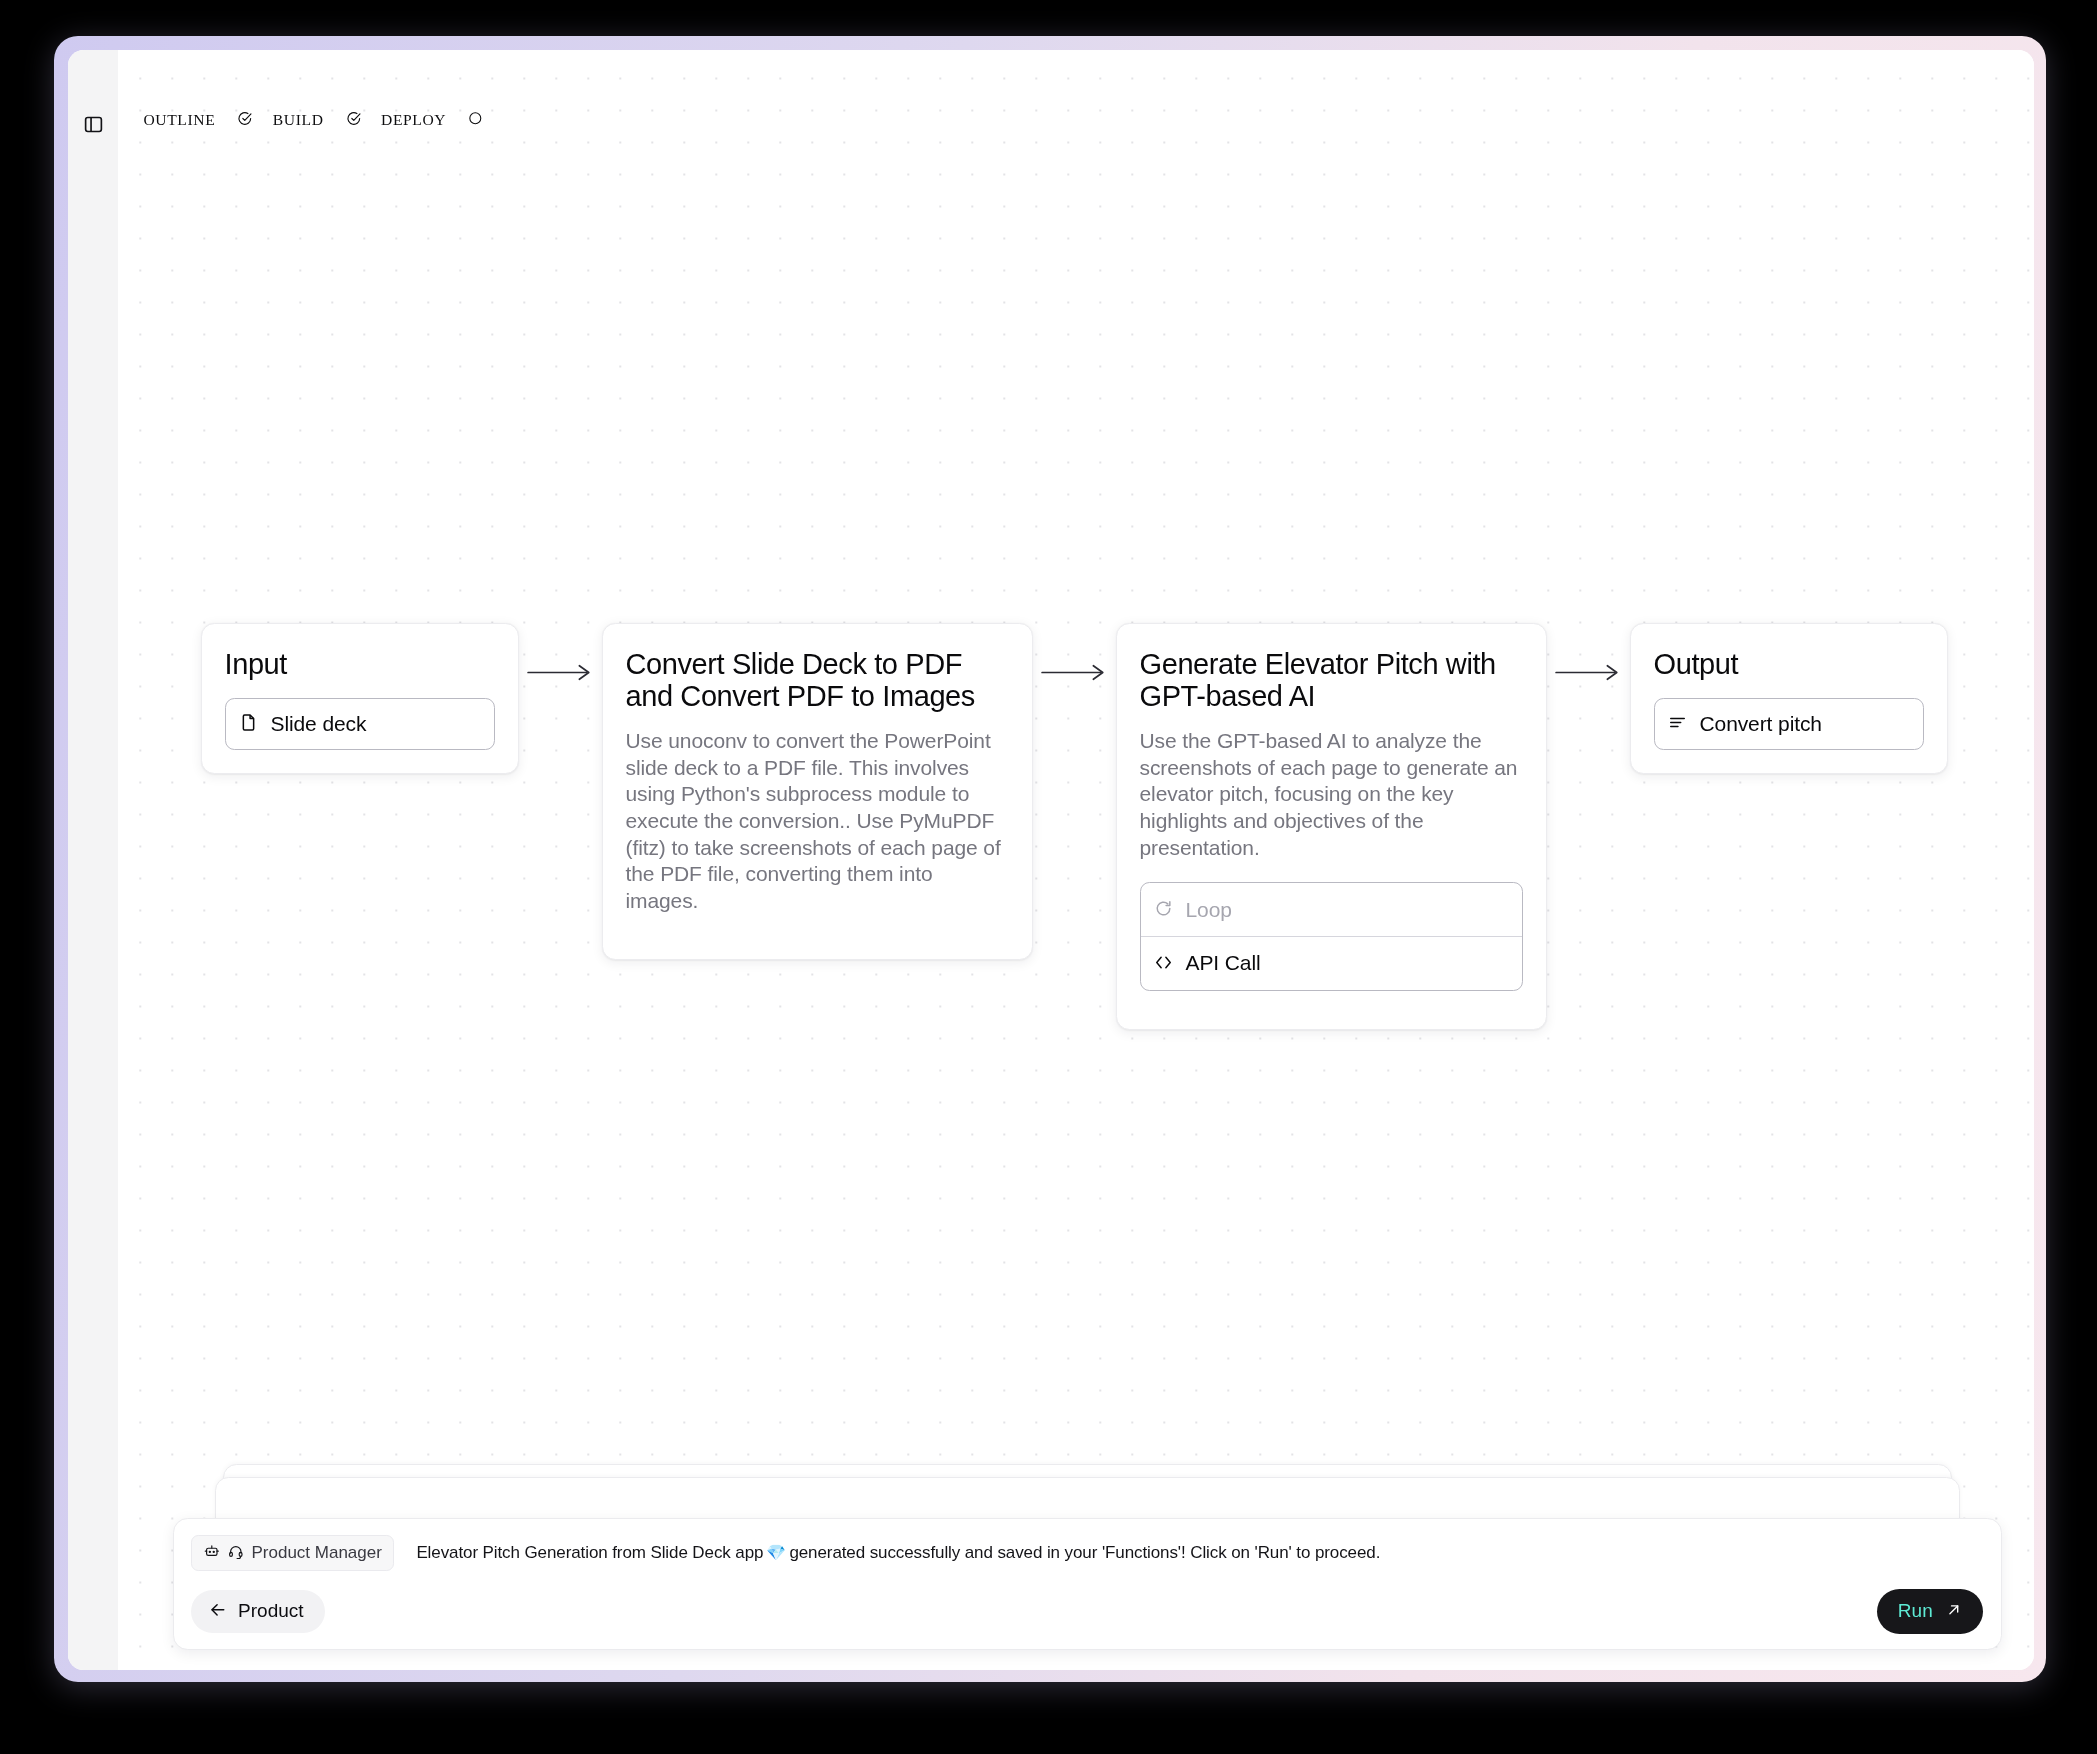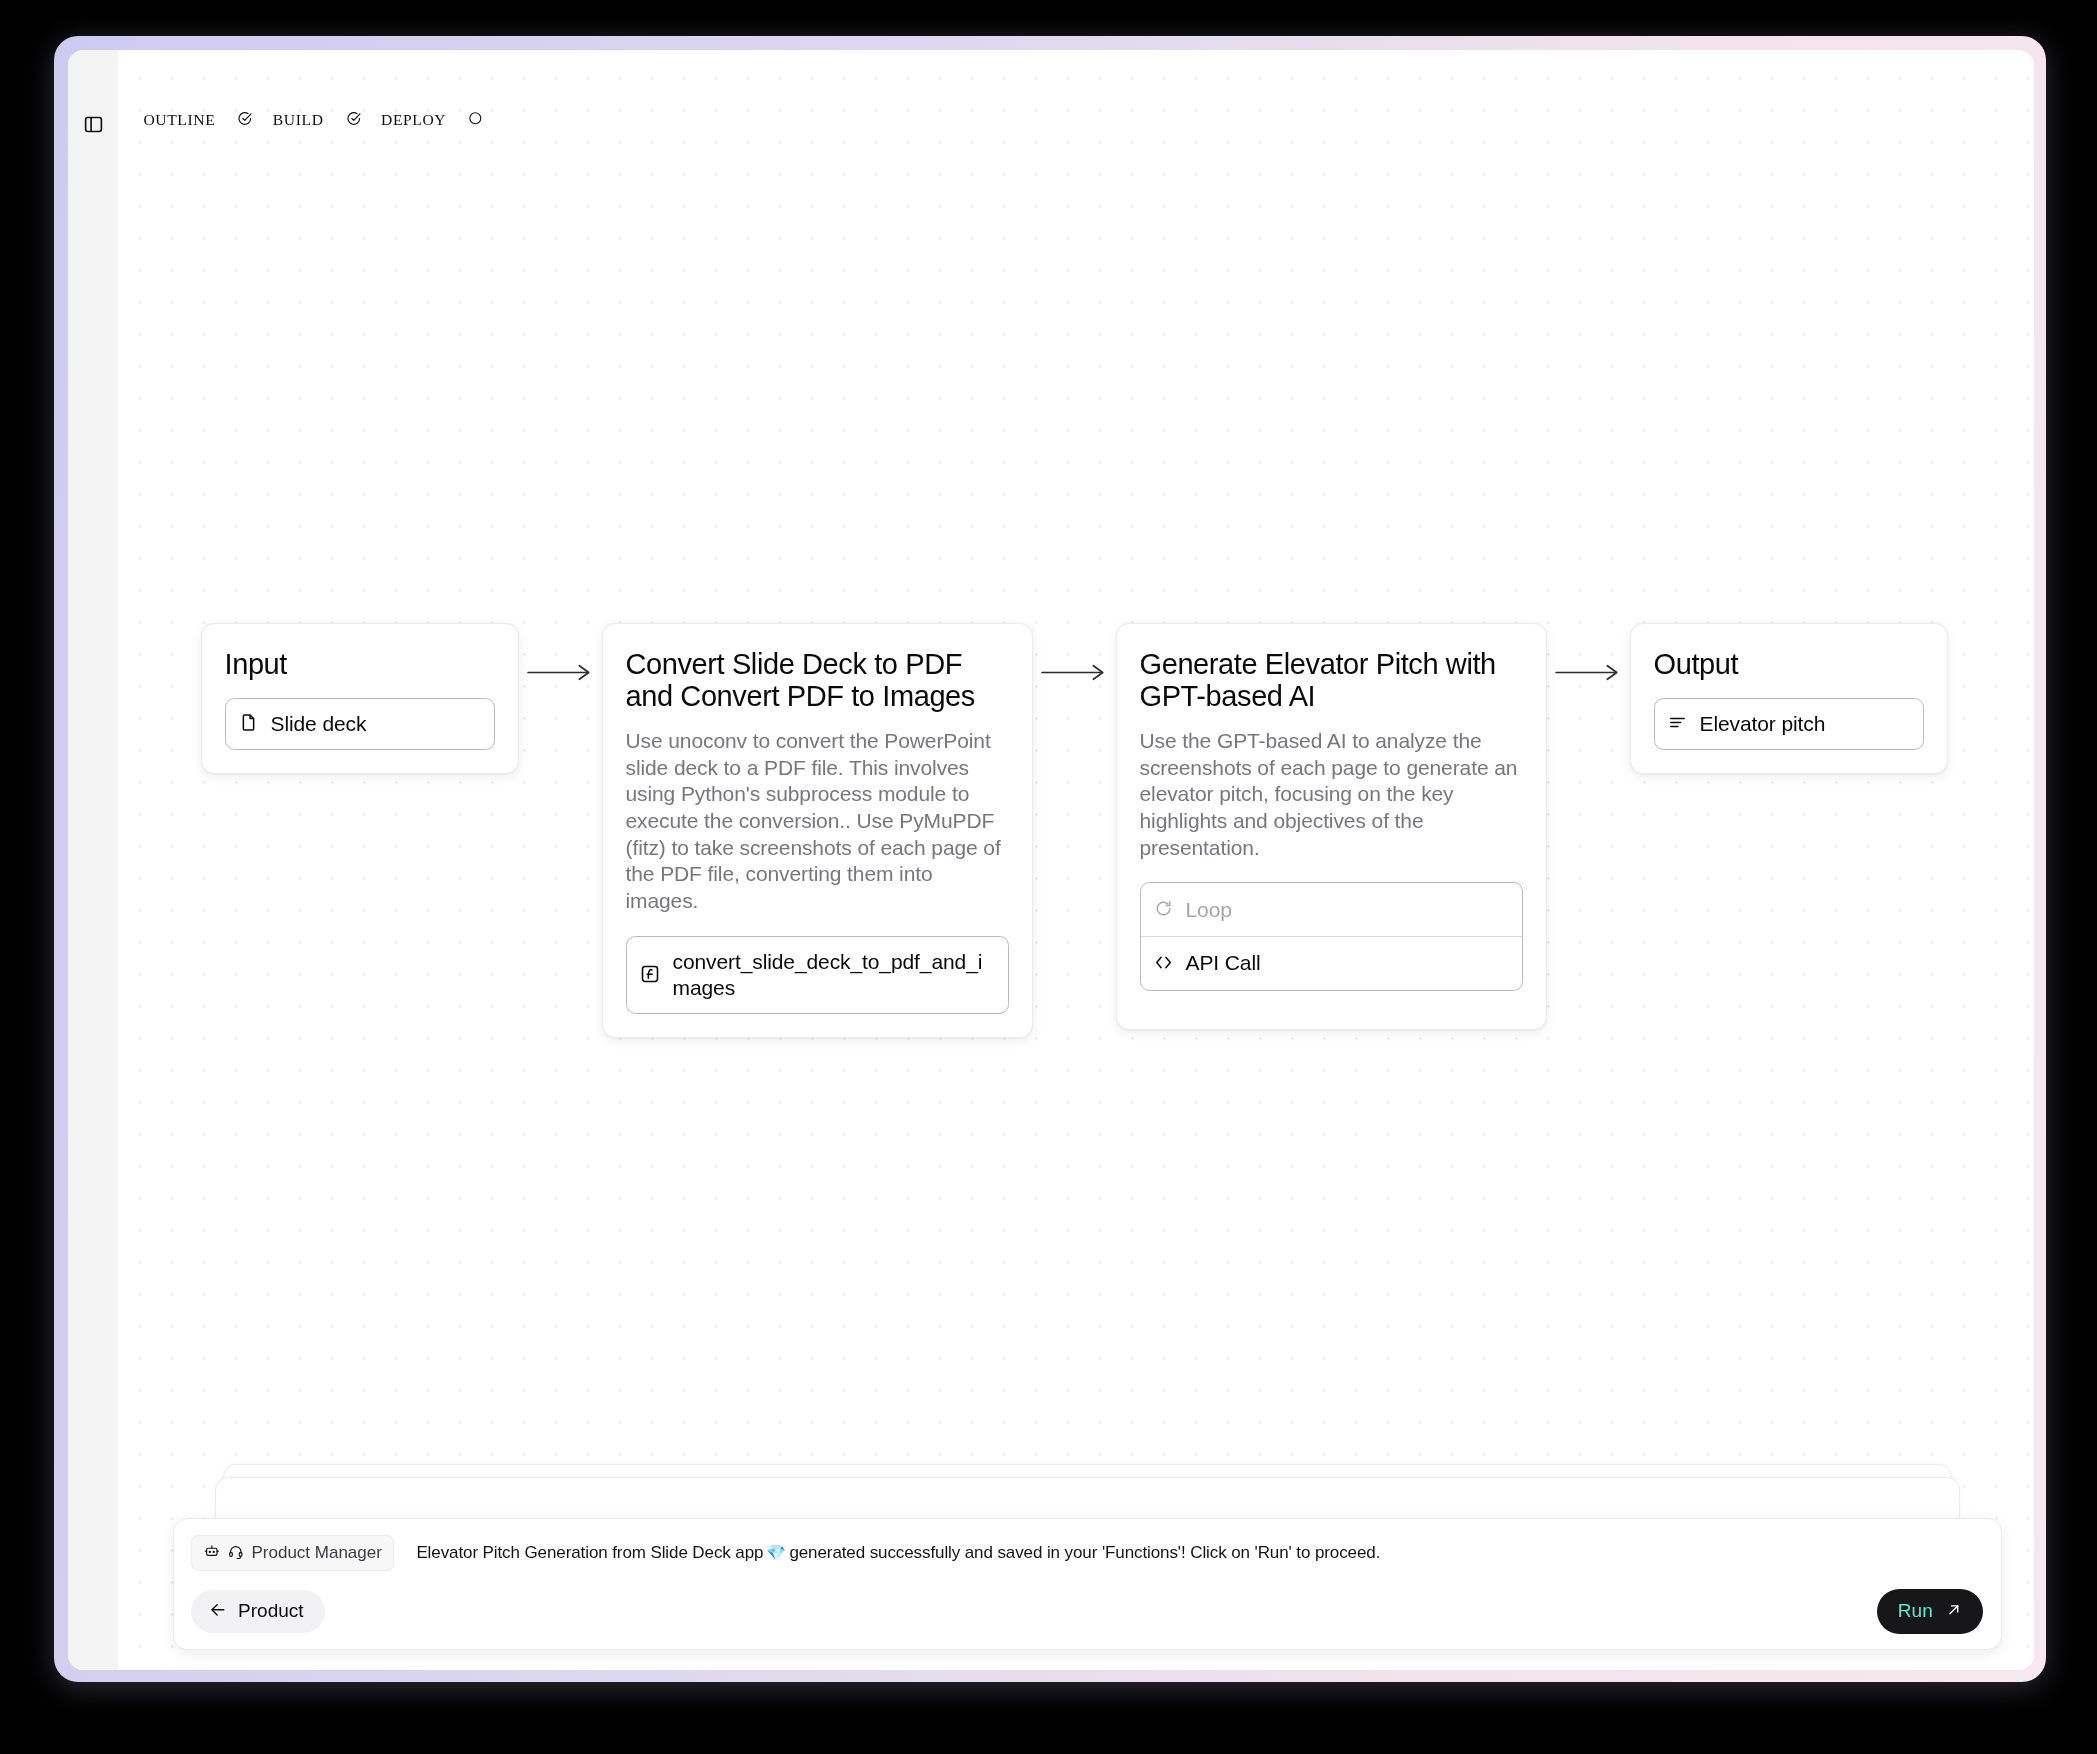--- a/index.html
+++ b/index.html
@@ -359,30 +359,20 @@
         <div class="arrow">
           <svg width="68" height="21" viewBox="0 0 130 40" fill="none" stroke="#2b2b33" stroke-width="3.2" stroke-linecap="round" stroke-linejoin="round">
             <line x1="4" y1="20" x2="116" y2="20"></line>
             <polyline points="102,7 120,20 102,33"></polyline>
           </svg>
         </div>
 
         <div class="node node-lg">
           <div class="node-title node-title-lg">Convert Slide Deck to PDF and Convert PDF to Images</div>
           <div class="node-desc">Use unoconv to convert the PowerPoint slide deck to a PDF file. This involves using Python's subprocess module to execute the conversion.. Use PyMuPDF (fitz) to take screenshots of each page of the PDF file, converting them into images.</div>
-          <div class="chip chip-fn">
-            <span class="ico">
-              <svg width="20" height="20" viewBox="0 0 24 24" fill="none" stroke="#0a0a0c" stroke-width="1.9" stroke-linecap="round" stroke-linejoin="round">
-                <rect x="3" y="3" width="18" height="18" rx="3.2"></rect>
-                <path d="M10 17c0-5.5 0-7.8 1.4-9.3.8-.9 2-1 2.8-.5"></path>
-                <line x1="8.6" y1="12.2" x2="14.6" y2="12.2"></line>
-              </svg>
-            </span>
-            <span class="chip-label">convert_slide_deck_to_pdf_and_images</span>
-          </div>
         </div>
 
         <div class="arrow">
           <svg width="68" height="21" viewBox="0 0 130 40" fill="none" stroke="#2b2b33" stroke-width="3.2" stroke-linecap="round" stroke-linejoin="round">
             <line x1="4" y1="20" x2="116" y2="20"></line>
             <polyline points="102,7 120,20 102,33"></polyline>
           </svg>
         </div>
 
         <div class="node node-lg">
@@ -422,21 +412,21 @@
         <div class="node node-sm">
           <div class="node-title node-title-sm">Output</div>
           <div class="chip">
             <span class="ico">
               <svg width="19" height="19" viewBox="0 0 24 24" fill="none" stroke="#0a0a0c" stroke-width="2" stroke-linecap="round">
                 <line x1="3.5" y1="7" x2="20.5" y2="7"></line>
                 <line x1="3.5" y1="12" x2="16" y2="12"></line>
                 <line x1="3.5" y1="17" x2="12.5" y2="17"></line>
               </svg>
             </span>
-            <span class="chip-label">Elevator pitch</span>
+            <span class="chip-label">Convert pitch</span>
           </div>
         </div>
 
       </div>
 
       <div class="bottom-stack">
         <div class="stack-card back2"></div>
         <div class="stack-card back1"></div>
 
         <div class="bottom-panel">

